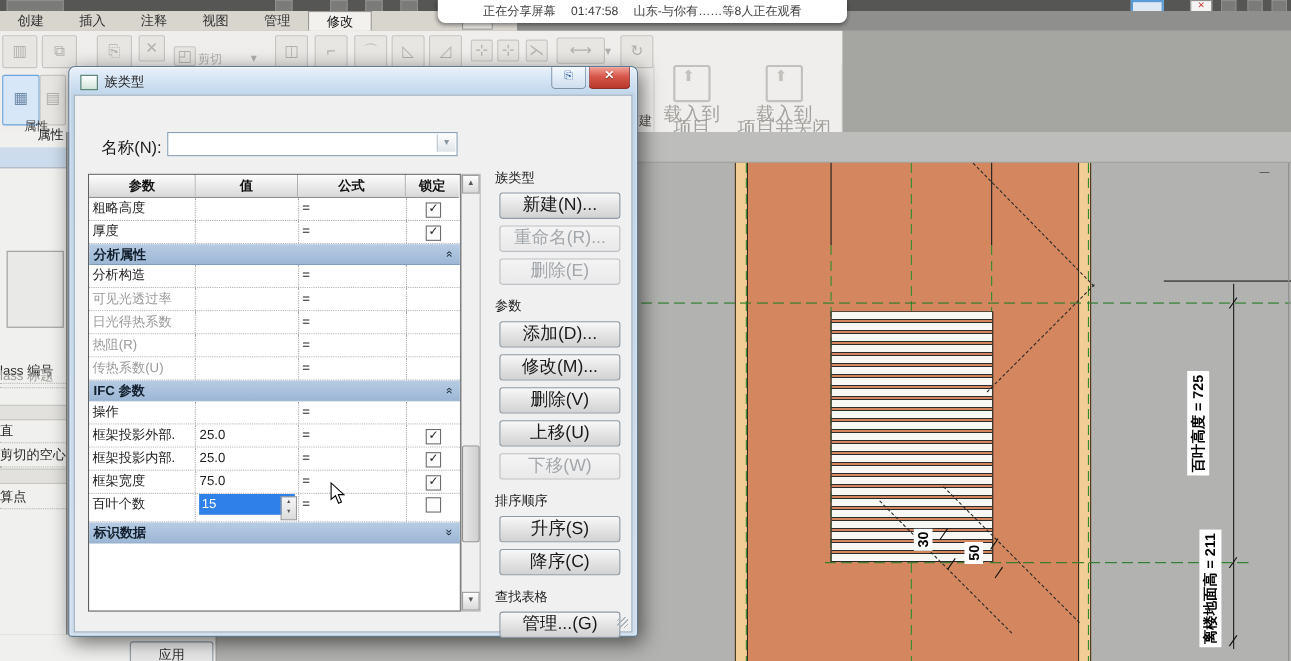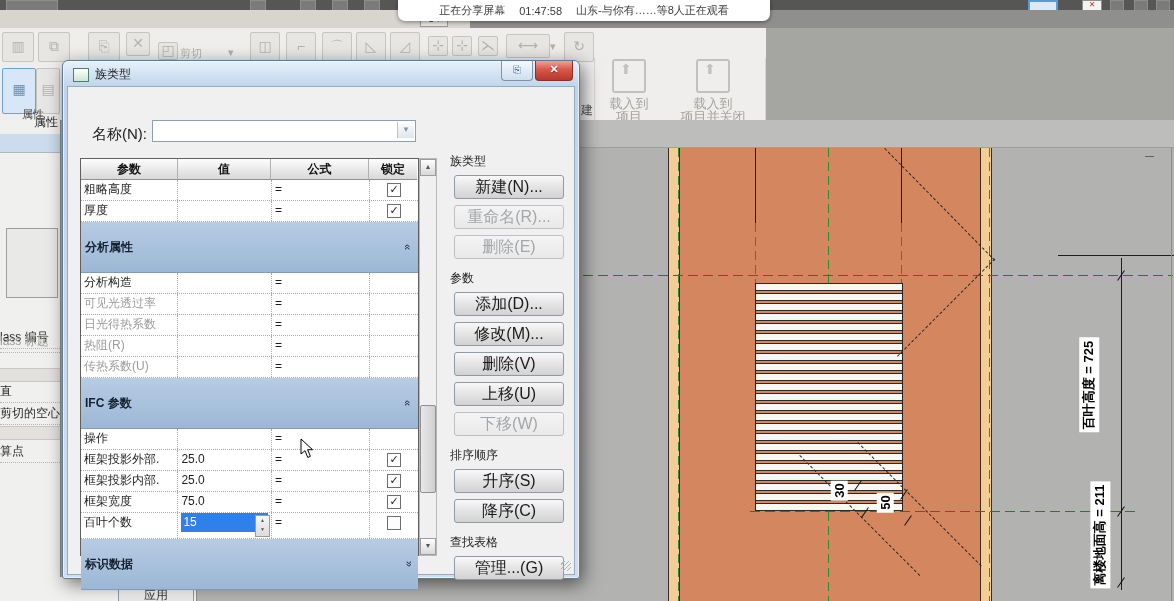--- a/index.html
+++ b/index.html
@@ -29,21 +29,21 @@
     background:#e8e6e1;font-size:7px;color:#555;text-align:center;line-height:11px;}
   .ribbon{left:0;top:28px;width:766px;height:92px;background:#efeeec;border-bottom:1px solid #a8a8a4;}
   .ribbon-right{left:766px;top:28px;width:408px;height:92px;background:#a5a5a2;}
   .ricon{position:absolute;border:1px solid #c6c5c1;background:#e7e6e2;border-radius:2px;}
   .ricon .gl{color:#b3b2ae;font-size:14px;line-height:26px;display:block;text-align:center;}
   .ricon.sel{border:1px solid #6aa3dc;background:#d7e7f8;}
   .ricon.sel .gl{color:#6f8dab;}
   .rlbl{position:absolute;font-size:11px;color:#6b6b68;}
   .cutlbl{font-size:11px;color:#b0afab;}
   .panel-sep{position:absolute;top:30px;width:1px;height:80px;background:#d6d5d1;}
-  .loadbtn{position:absolute;width:62px;height:76px;top:31px;text-align:center;color:#a3a29e;font-size:13px;line-height:13px;}
+  .loadbtn{position:absolute;width:62px;height:76px;top:31px;text-align:center;color:#a3a29e;font-size:17px;line-height:13px;}
   .loadbtn .lico{width:30px;height:30px;margin:0 auto 4px auto;border:2px solid #c2c1bd;border-radius:3px;position:relative;}
   .loadbtn .lico:before{content:"⬆";position:absolute;left:6px;top:2px;font-size:14px;color:#c2c1bd;}
   .fampanel-lbl{position:absolute;left:596px;top:93px;width:170px;text-align:center;font-size:12px;color:#55544f;}
 
   
   .palette{left:0;top:120px;width:60px;height:457px;background:#f0f0ee;border-right:1px solid #8e8e8c;}
   .ptitle{position:absolute;left:0;top:-6px;width:58px;text-align:right;font-size:12px;color:#222;}
   .typesel{position:absolute;left:0;top:14px;width:60px;height:18px;background:#ccdcec;border-bottom:1px solid #aeb6bf;}
   .thumb{position:absolute;left:6px;top:108px;width:50px;height:68px;background:#e9e9e7;border:1px solid #9d9d9b;}
   .prow{position:absolute;left:0;width:60px;height:20px;font-size:12px;color:#2a2a2a;line-height:19px;
@@ -104,21 +104,21 @@
   .trow .c.p{width:91px}.trow .c.v{width:87px}.trow .c.f{width:92px}
   .trow .c.l{width:48px;border-right:none;text-align:center;padding:0;}
   .trow.dis .c.p{color:#9b9b9b;}
   .cb{display:inline-block;width:12px;height:12px;border:1px solid #6e6e6e;background:#fdfdfd;
     font-size:11px;line-height:11px;color:#1a1a1a;margin-top:3px;}
   .sel{background:#2f80e8;color:#fff;padding:0 2px;}
   .spin{position:absolute;right:1px;top:2px;width:13px;height:20px;border:1px solid #9a9a9a;
     background:linear-gradient(#f6f6f6,#dcdcdc);}
   .spin div{font-size:5px;line-height:9px;text-align:center;color:#555;}
   .grow{display:flex;justify-content:space-between;align-items:center;height:18px;
-    background:linear-gradient(#b7cce4,#9cb7d5);border-bottom:1px solid #7f9cc0;padding:16px 4px;}
+    background:linear-gradient(#b7cce4,#9cb7d5);border-bottom:1px solid #7f9cc0;padding:0 4px;}
   .glabel{font-size:12px;font-weight:bold;color:#14202e;}
   .garr{font-size:11px;color:#14202e;width:12px;text-align:center;}
   .garr.up{transform:rotate(90deg);}
   .garr.down{transform:rotate(-90deg);}
 
   .sbar{position:absolute;left:351px;top:71px;width:16px;height:396px;background:#f0f0f0;border:1px solid #b8b8b8;}
   .sarr{position:absolute;left:0;width:14px;height:15px;background:linear-gradient(#fdfdfd,#d9d9d9);
     border:1px solid #9d9d9d;font-size:7px;color:#555;text-align:center;line-height:14px;}
   .sthumb{position:absolute;left:0px;top:246px;width:14px;height:86px;background:linear-gradient(90deg,#e8e8e8,#cfcfcf);
     border:1px solid #909090;border-radius:2px;}
@@ -158,20 +158,28 @@
     <div class="frag" style="left:364px;width:14px;"></div>
     <div class="frag blue" style="left:1028px;width:26px;height:8px;"></div>
     <div class="frag red" style="left:1082px;width:18px;">✕</div>
     <div class="frag" style="left:1110px;width:12px;"></div>
     <div class="frag" style="left:1134px;width:12px;"></div>
     <div class="frag" style="left:1156px;width:12px;"></div>
   </div>
 
   <div class="abs tabrow">
     <div class="tabrow-left"></div>
+    <div class="rtabs">
+        <div class="rtab">创建</div>
+        <div class="rtab">插入</div>
+        <div class="rtab">注释</div>
+        <div class="rtab">视图</div>
+        <div class="rtab">管理</div>
+        <div class="rtab active">修改</div>
+      </div>
     <div class="tab-more">▲ ▾</div>
   </div>
 
   <div class="abs ribbon">
     <div class="ricon" style="left:2px;top:4px;width:30px;height:28px;">
         <span class="gl">▥</span>
       </div>
     <div class="ricon" style="left:38px;top:4px;width:30px;height:28px;">
         <span class="gl">⧉</span>
       </div>

